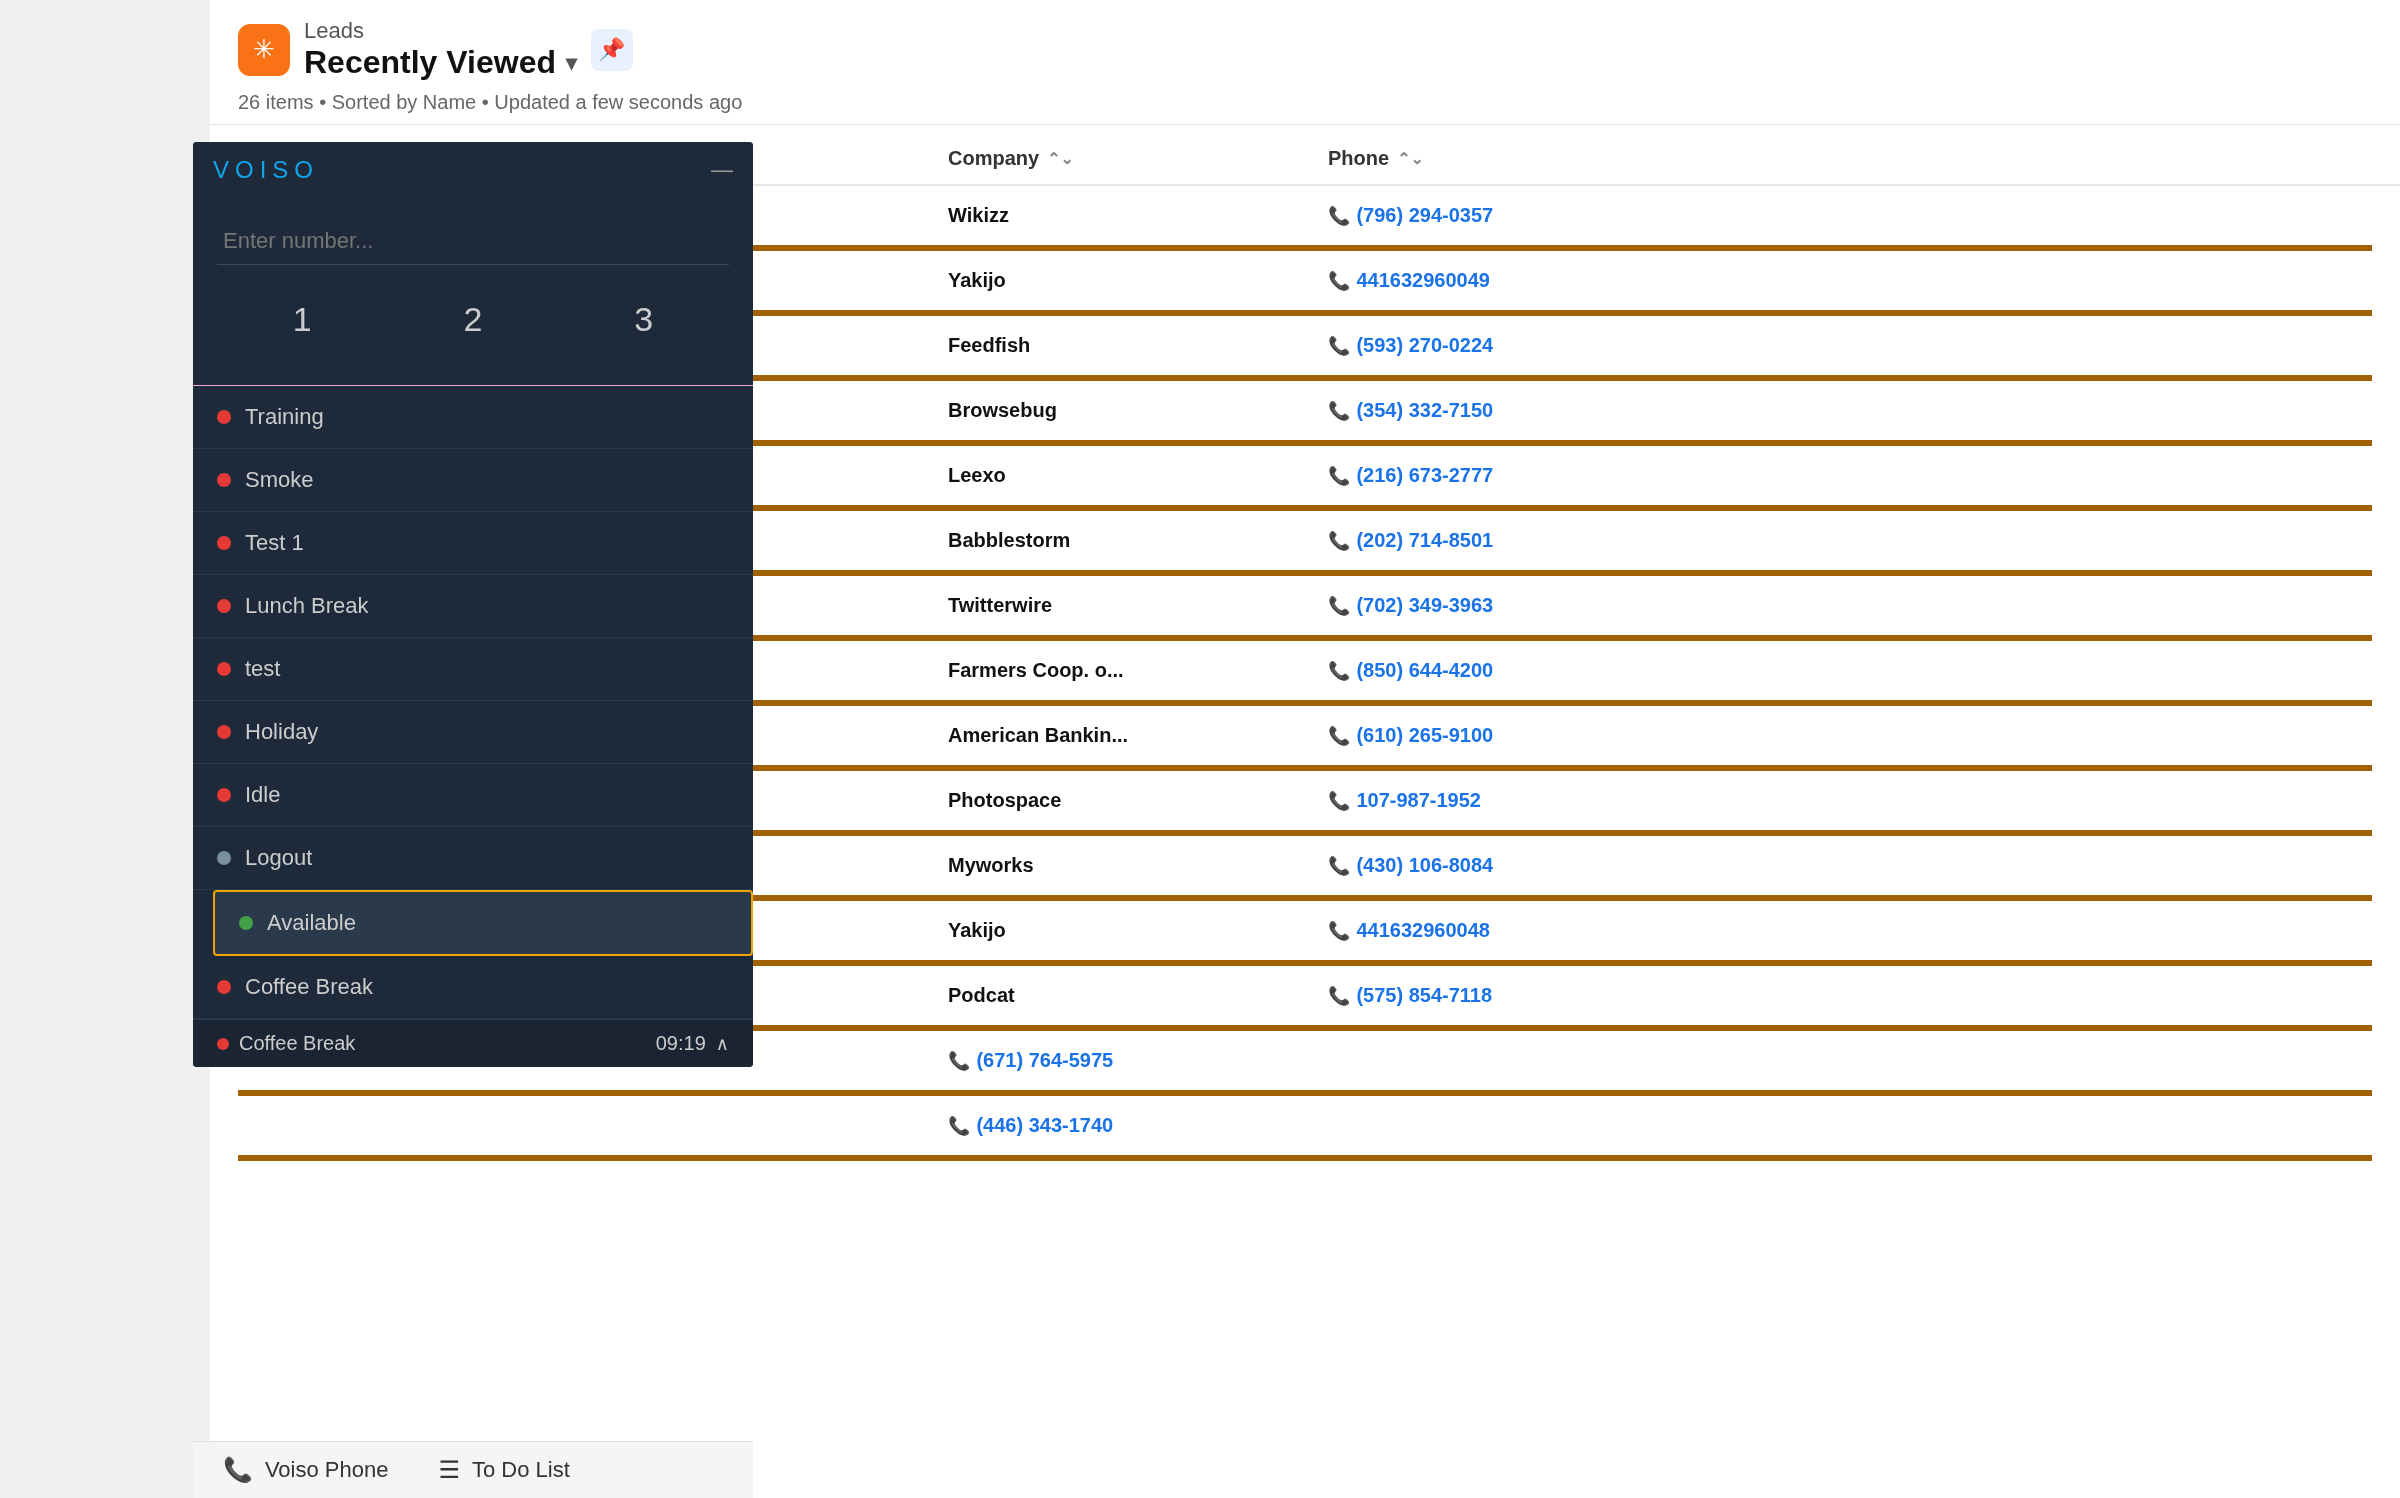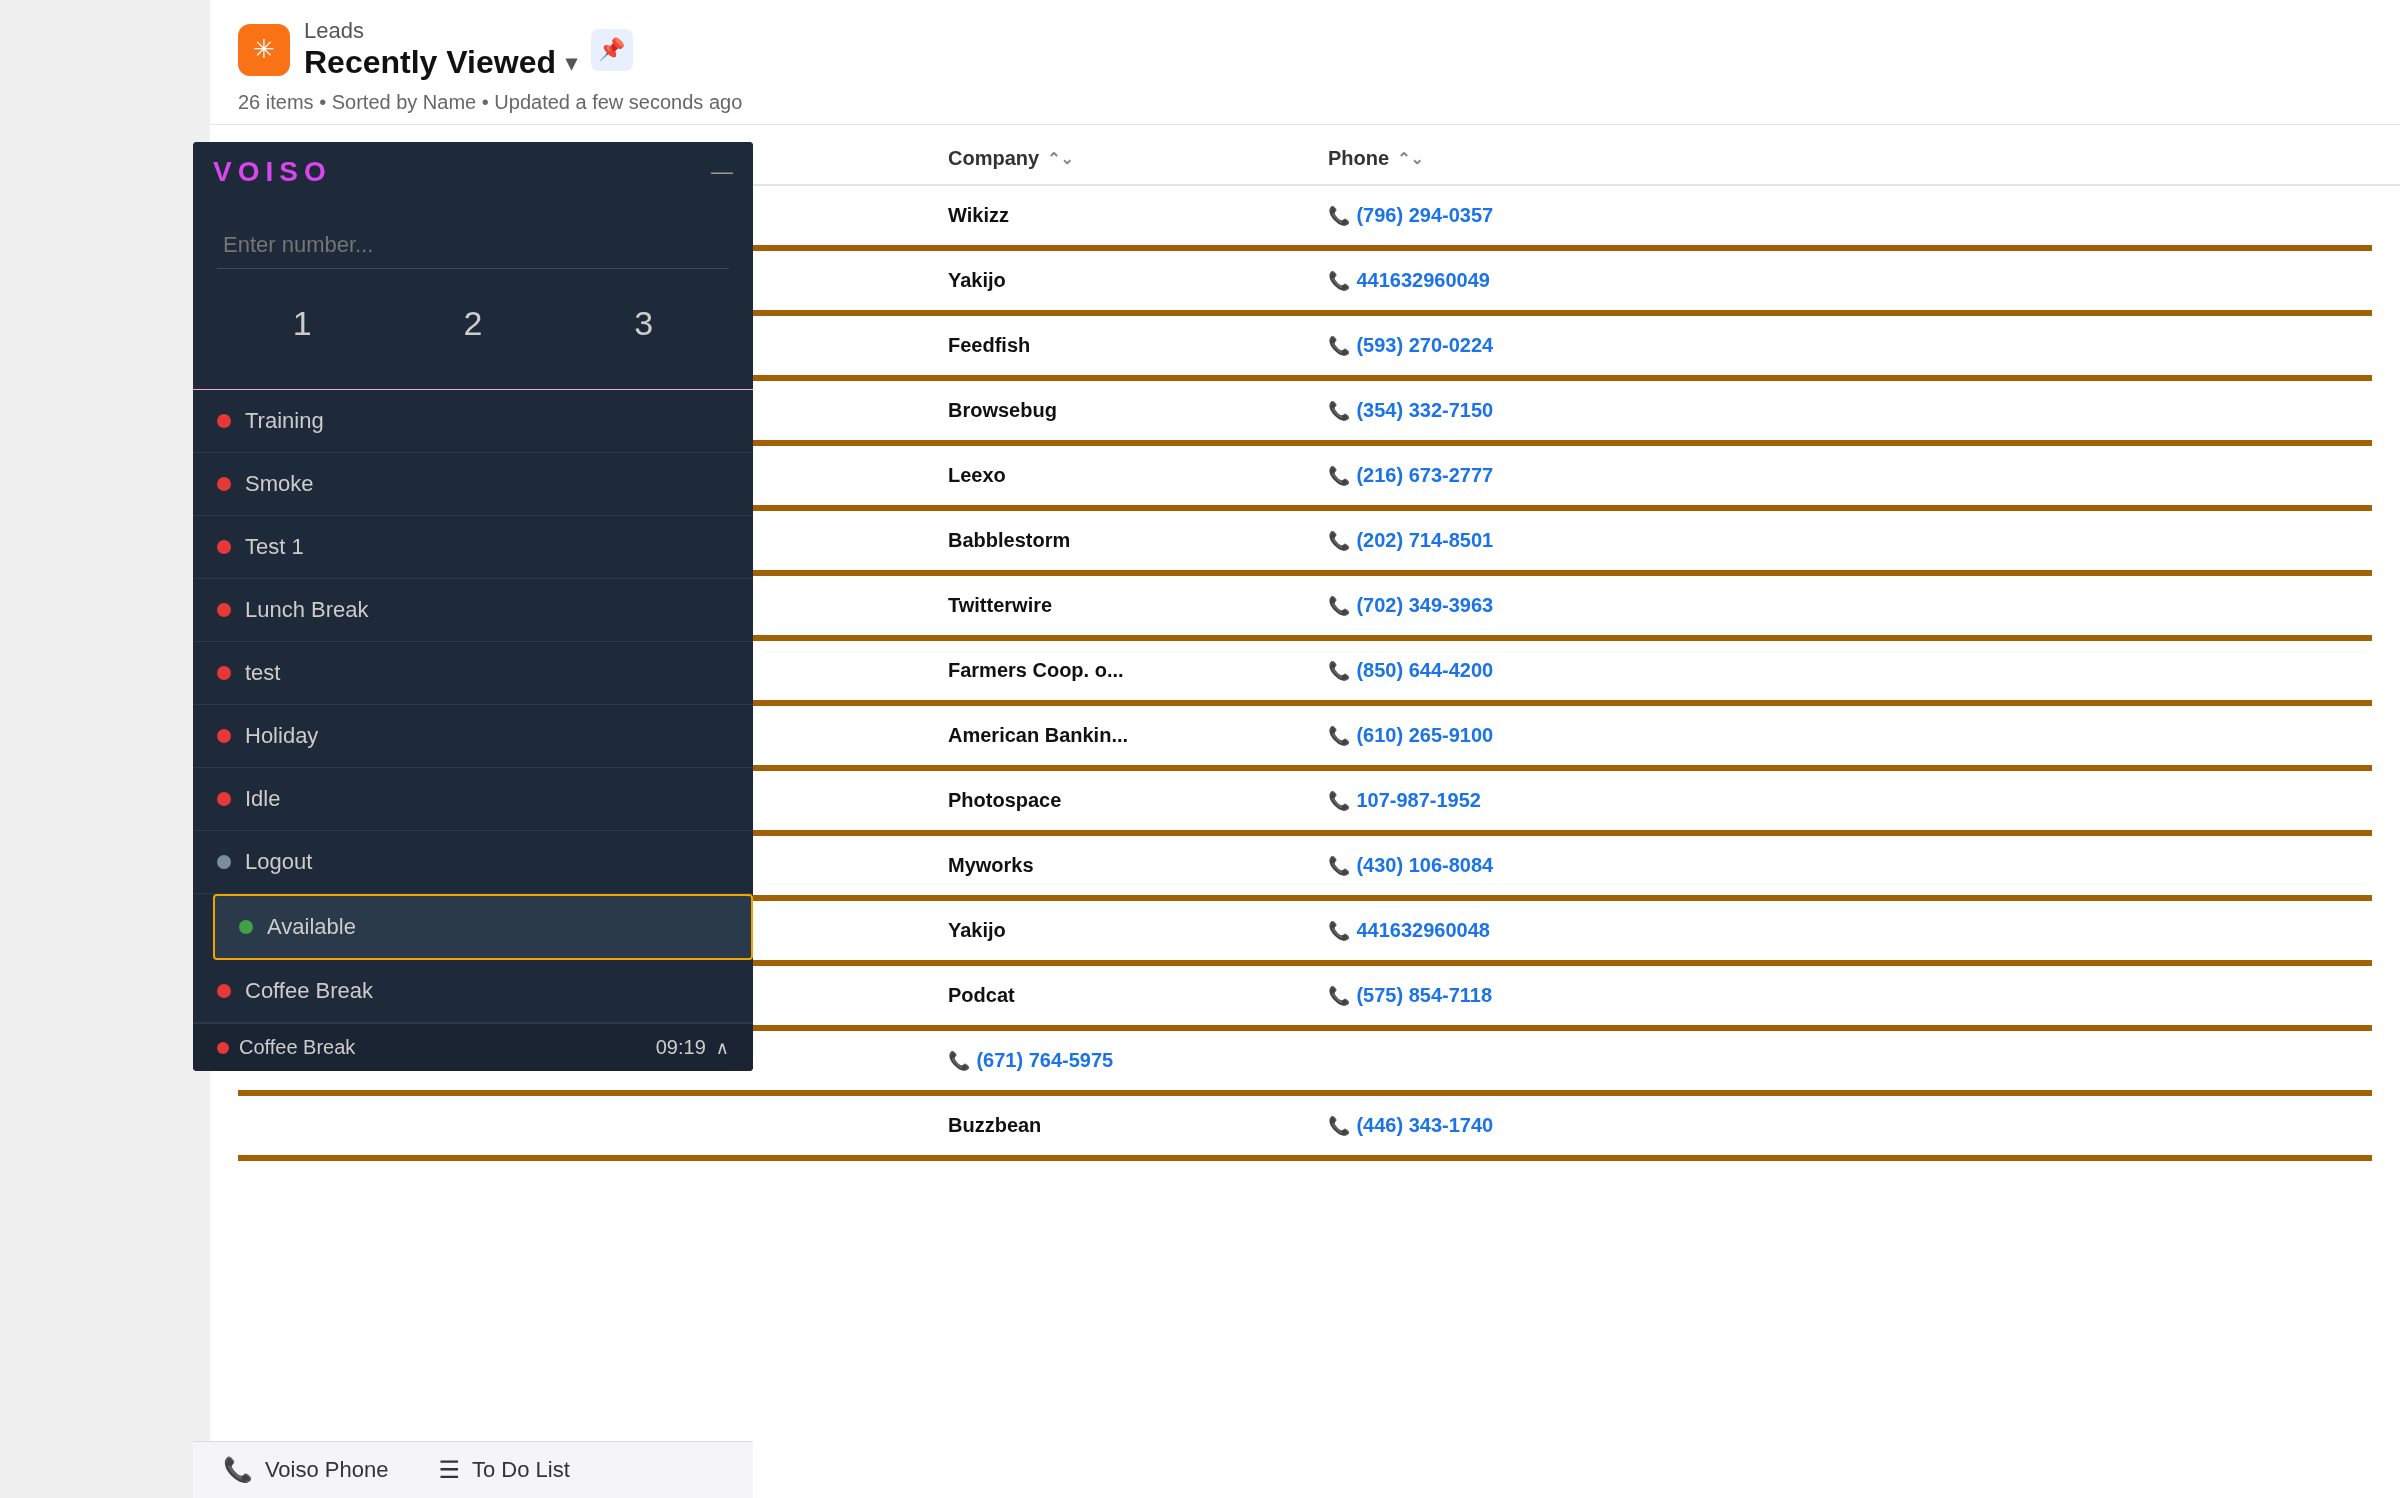--- a/index.html
+++ b/index.html
@@ -170,24 +170,24 @@
 
     .voiso-header {
       background: #1e2a3a;
       padding: 14px 20px;
       display: flex;
       align-items: center;
       justify-content: space-between;
     }
 
     .voiso-logo {
-      font-size: 28px;
-      font-weight: 700;
+      font-size: 24px;
+      font-weight: 400;
       letter-spacing: 6px;
-      color: #d946ef;
+      color: #0ea5e9;
       text-transform: uppercase;
     }
 
     .voiso-minimize {
       color: #999;
       font-size: 22px;
       cursor: pointer;
     }
 
     .voiso-dialpad {
@@ -484,21 +484,20 @@
       <div class="crm-cell name-cell"></div>
       <div class="crm-cell"></div>
       <div class="crm-cell phone-cell">
         <span class="phone-icon">📞</span>
         <span>(671) 764-5975</span>
       </div>
     </div>
       <div class="crm-table-row">
       <div class="crm-cell name-cell"></div>
       <div class="crm-cell"></div>
-      <div class="crm-cell">Buzzbean</div>
       <div class="crm-cell phone-cell">
         <span class="phone-icon">📞</span>
         <span>(446) 343-1740</span>
       </div>
     </div>
     </div>
 </div>
 
 <div class="voiso-panel">
   <div class="voiso-header">

